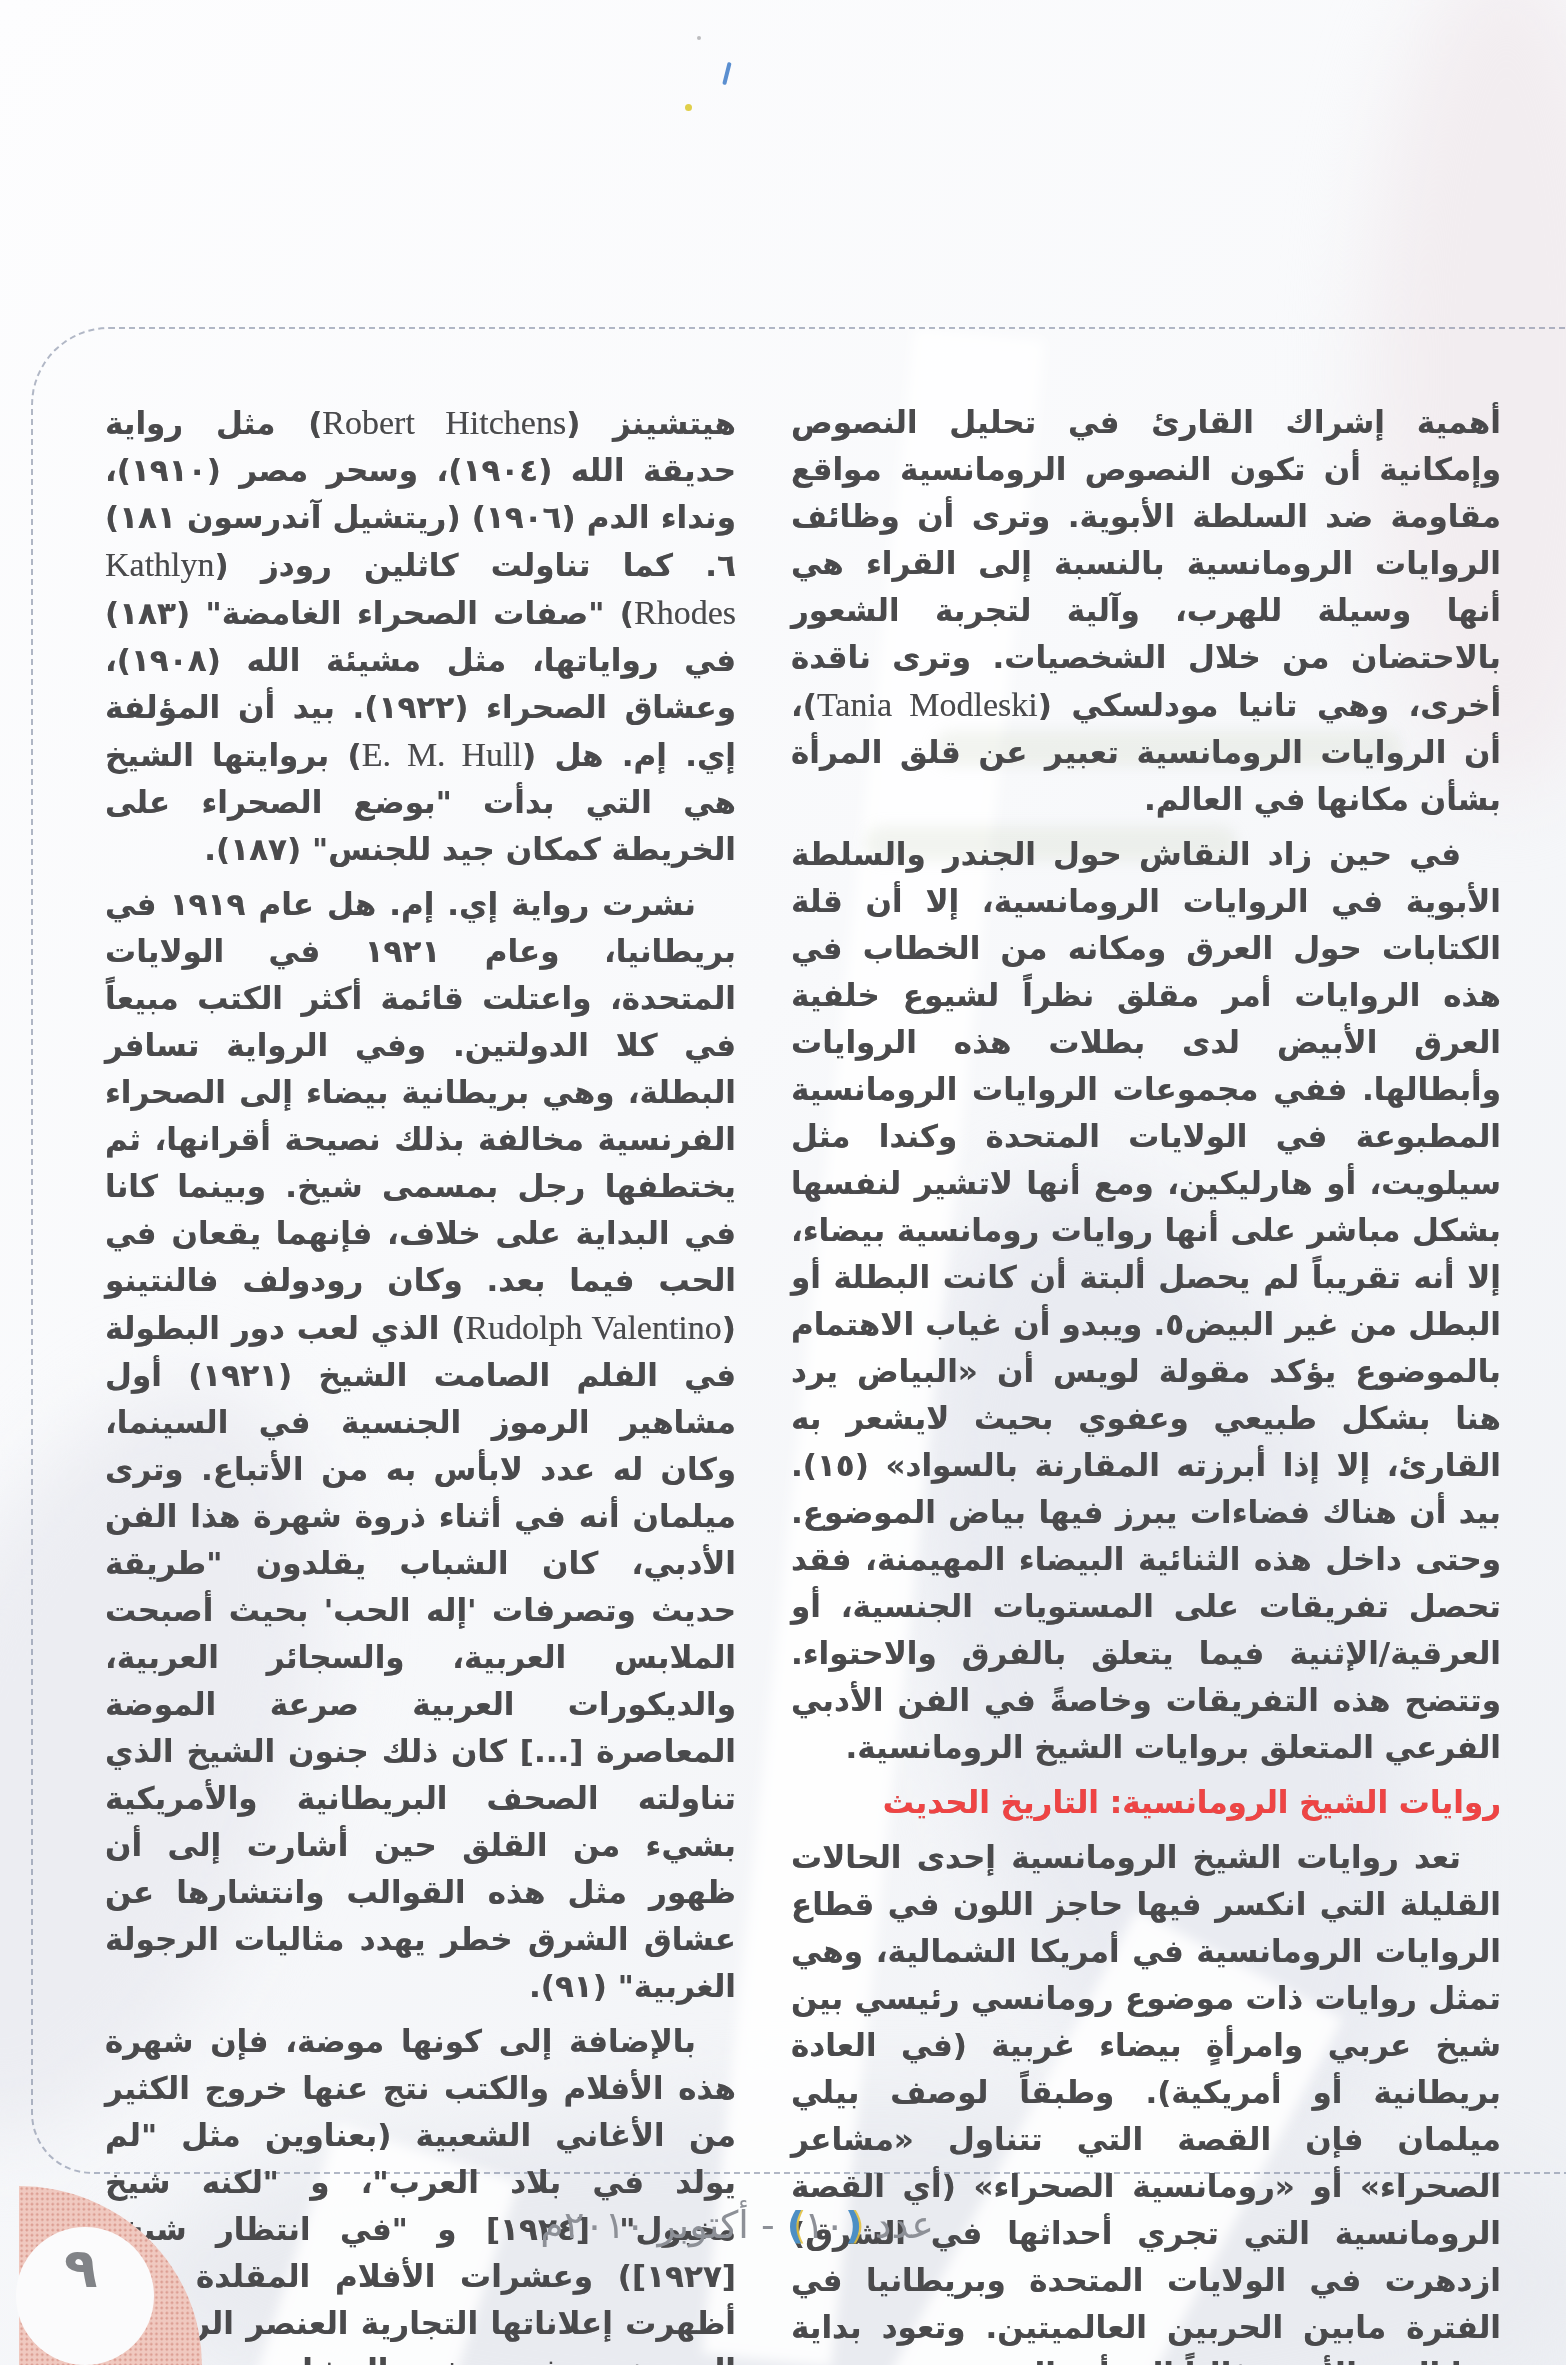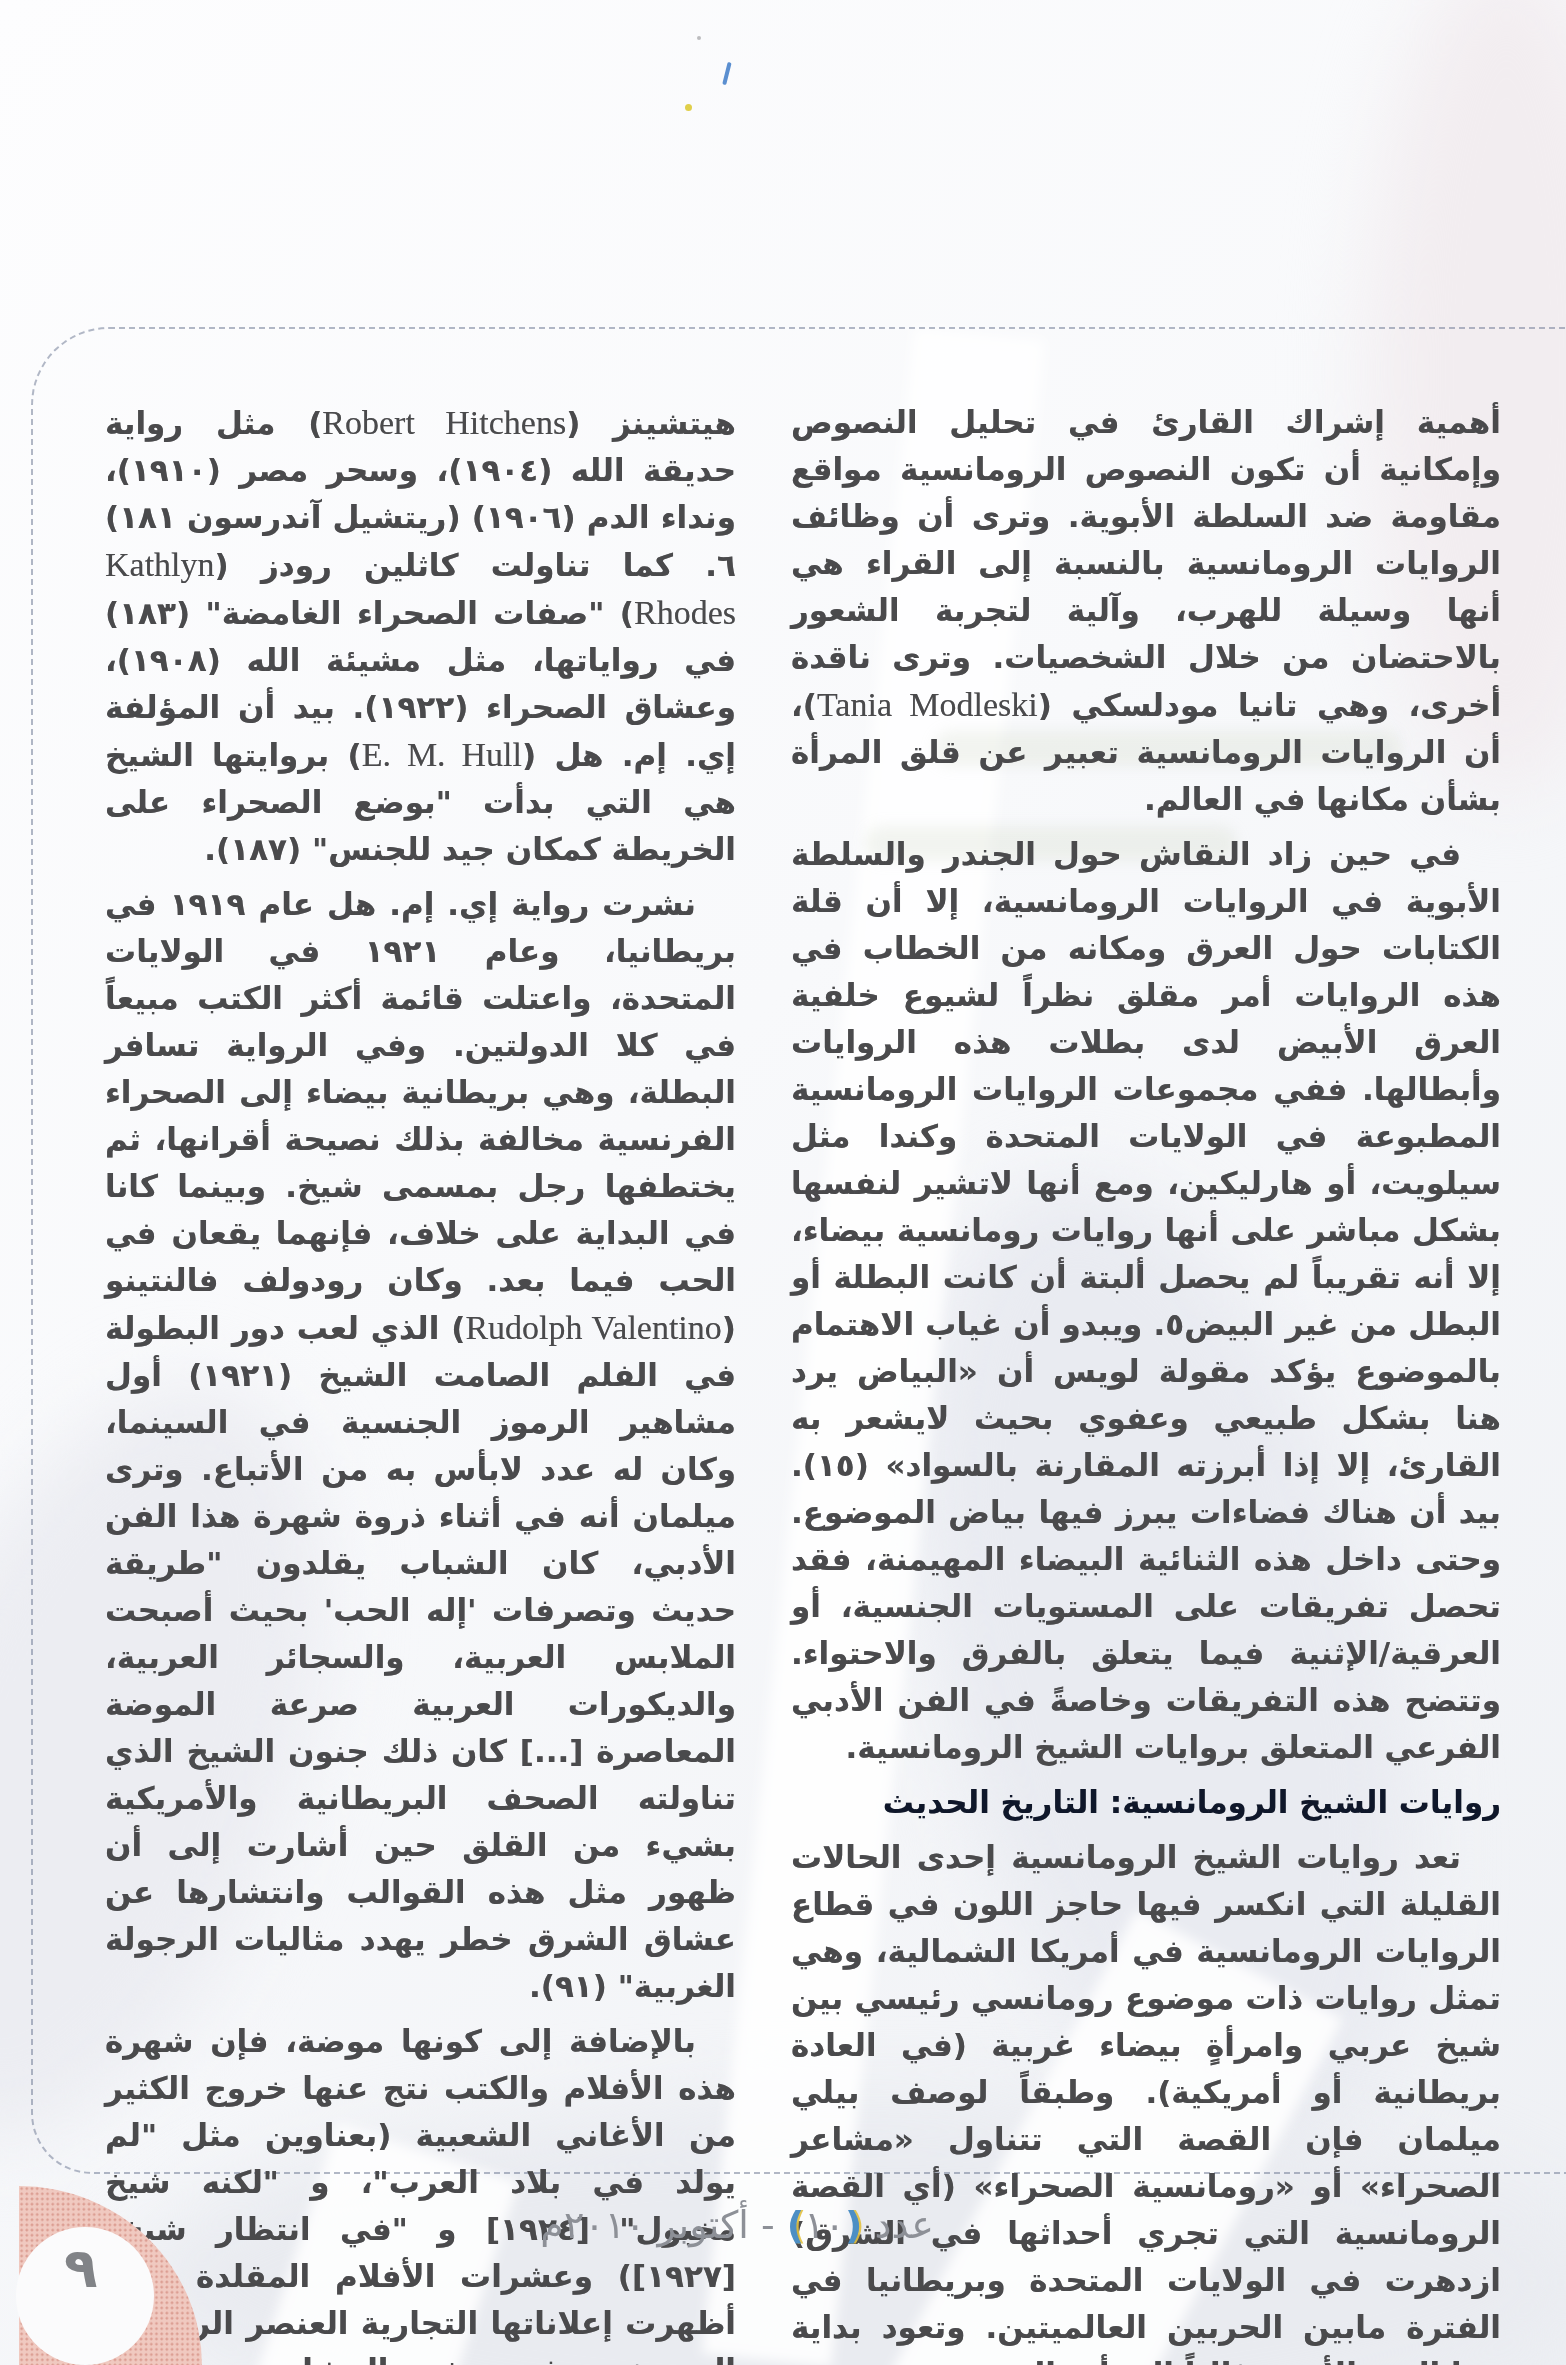--- a/index.html
+++ b/index.html
@@ -36,21 +36,21 @@
   
   .col{
     position:absolute;direction:rtl;text-align:justify;
     color:#4a4a4c;font-weight:bold;font-size:31px;line-height:47px;
     text-shadow:0 0 0.5px rgba(74,74,76,.55);
   }
   .col p,.col h2{margin:8px;padding:0;font-size:inherit;line-height:inherit;font-weight:inherit}
   .indent{text-indent:40px}
   .col-left{left:97px;top:391px;width:647px}
   .col-right{left:783px;top:391px;width:726px}
-  h2.heading{color:#0f172a}
+  h2.heading{color:#ef4444}
   .latin{font-family:"Liberation Serif","DejaVu Serif",serif;font-weight:normal;font-size:34px}
   
   .blob{
     position:absolute;left:19px;top:2186px;width:183px;height:180px;
     border-radius:0 100% 0 0;background-color:#f0c9c0;
     background-image:radial-gradient(rgba(203,123,110,.55) 1.1px, rgba(0,0,0,0) 1.6px);
     background-size:5.2px 5.2px;pointer-events:none
   }
   .blob-hole{position:absolute;left:15.6px;top:2227px;width:138px;height:138px;border-radius:50%;background:#fbfbfc;pointer-events:none}
   .pagenum{position:absolute;left:64px;top:2236px;font-size:55px;font-weight:bold;color:#818387}

